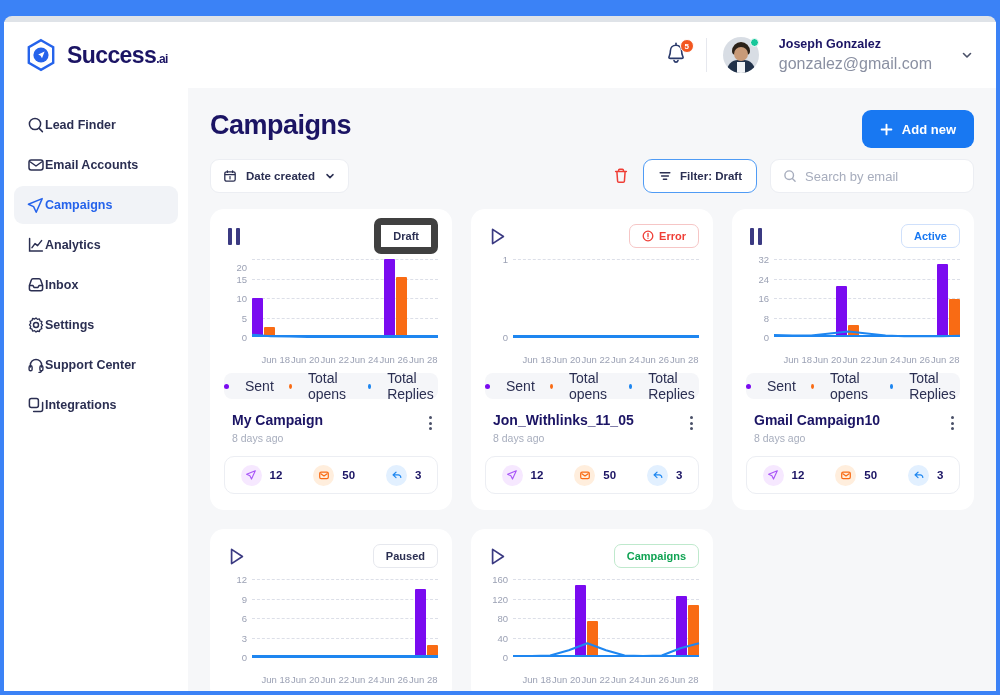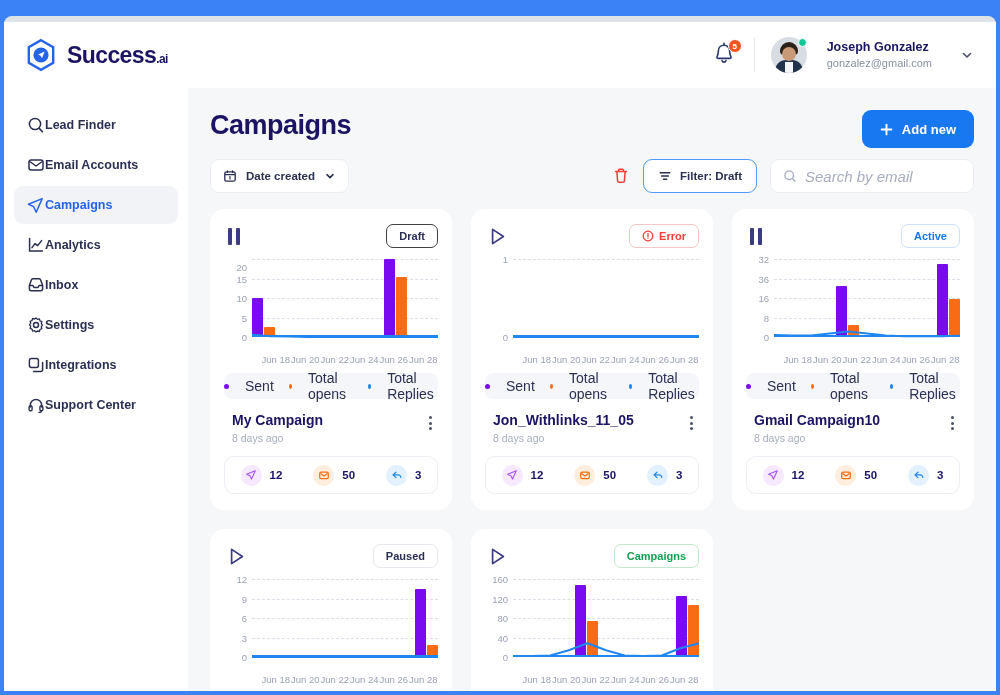--- a/index.html
+++ b/index.html
@@ -75,21 +75,21 @@
   }
   .avatar .shirt {
     position: absolute; bottom: 0; left: 14px; width: 8px; height: 11px;
     background: #f2f4f7;
   }
   .online {
     position: absolute; top: 1px; right: 0px; width: 9px; height: 9px;
     border-radius: 50%; background: #16c79a; border: 1.5px solid #fff;
   }
   .uname { font-size: 12.5px; font-weight: bold; color: #1b1464; line-height: 1.35; }
-  .uemail { font-size: 11px; color: #8a90a2; line-height: 1.35; }
+  .uemail { font-size: 16px; color: #8a90a2; line-height: 1.35; }
   .chev { margin-left: 8px; color: #4a5068; }
 
   
   .body-row { display: flex; height: 603px; }
   .sidebar {
     width: 184px; background: #fff; padding-top: 18px; flex-shrink: 0;
   }
   .nav-item {
     display: flex; align-items: center; gap: 0;
     height: 38px; margin: 0 10px 2px 10px; padding: 0 12px;
@@ -124,38 +124,38 @@
     background: #fff; border: 1.4px solid #4f9bf5; border-radius: 9px;
     height: 34px; padding: 0 14px; display: flex; align-items: center; gap: 8px;
     font-size: 11.5px; font-weight: bold; color: #2b2f52; cursor: pointer;
   }
   .search-box {
     background: #fff; border: 1px solid #eceef3; border-radius: 9px;
     height: 34px; width: 204px; display: flex; align-items: center; gap: 8px;
     padding: 0 12px;
   }
   .search-box input {
-    border: none; outline: none; font-size: 15px; color: #2b2f52;
-    width: 100%; font-family: inherit; background: transparent; font-style: italic;
+    border: none; outline: none; font-size: 13px; color: #2b2f52;
+    width: 100%; font-family: inherit; background: transparent;
   }
   .search-box input::placeholder { color: #a7adbd; }
 
   
   .grid { display: grid; grid-template-columns: repeat(3, 1fr); gap: 19px; }
   .card {
     background: #fff; border-radius: 14px; padding: 14px 14px 16px 14px;
   }
   .card-head { display: flex; align-items: center; justify-content: space-between; height: 26px; }
   .state-icon { display: flex; align-items: center; gap: 4px; padding-left: 4px; }
   .pause-bar { width: 4px; height: 17px; background: #3b3a82; border-radius: 1px; }
   .status {
     border-radius: 7px; font-size: 11px; font-weight: bold;
     padding: 5px 12px; display: flex; align-items: center; gap: 5px;
   }
-  .status.draft { border: 1px solid #404040; color: #2b2f52; }
+  .status.draft { border: 7px solid #404040; color: #2b2f52; }
   .status.error { border: 1px solid #f6c6c6; color: #ef3e36; }
   .status.active { border: 1px solid #cfe0fb; color: #1878f2; }
   .status.paused { border: 1px solid #e6e8ee; color: #2b2f52; }
   .status.completed { border: 1px solid #bfe9cd; color: #10a353; }
 
   .chart { position: relative; height: 92px; margin: 10px 0 3px 0; }
   .yaxis {
     position: absolute; left: 0; top: 0; width: 26px; height: 78px;
   }
   .ytick {
@@ -312,36 +312,36 @@
             <svg class="svg-i" width="18" height="18" viewBox="0 0 18 18">
                 <circle cx="9" cy="9" r="2.5" fill="none" stroke="#2b2f52" stroke-width="1.5"></circle>
                 <path d="M9 1.9 l1.4 1.5 2-.5 .6 2 1.9 .8 -.7 1.9 1.3 1.6 -1.3 1.6 .7 1.9 -1.9 .8 -.6 2 -2-.5 L9 16.1 l-1.4-1.5 -2 .5 -.6-2 -1.9-.8 .7-1.9 L2.5 8.8 3.8 7.2 3.1 5.3 5 4.5 5.6 2.5 7.6 3 Z" fill="none" stroke="#2b2f52" stroke-width="1.3" stroke-linejoin="round"></path>
               </svg>
           </span>
           <span>Settings</span>
         </div>
         <div class="nav-item">
           <span class="ico">
             <svg class="svg-i" width="18" height="18" viewBox="0 0 18 18">
-                <rect x="2.4" y="2.4" width="9" height="9" rx="2" fill="none" stroke="#2b2f52" stroke-width="1.5"></rect>
-                <path d="M6.6 15.6 h7 a2 2 0 0 0 2-2 V6.6" fill="none" stroke="#2b2f52" stroke-width="1.5" stroke-linecap="round" stroke-linejoin="round"></path>
-              </svg>
-          </span>
-          <span>Integrations</span>
-        </div>
-        <div class="nav-item">
-          <span class="ico">
-            <svg class="svg-i" width="18" height="18" viewBox="0 0 18 18">
                 <path d="M3.4 11 V9 a5.6 5.6 0 0 1 11.2 0 v2" fill="none" stroke="#2b2f52" stroke-width="1.5" stroke-linecap="round"></path>
                 <rect x="2.1" y="9.8" width="3" height="5" rx="1.4" fill="none" stroke="#2b2f52" stroke-width="1.4"></rect>
                 <rect x="12.9" y="9.8" width="3" height="5" rx="1.4" fill="none" stroke="#2b2f52" stroke-width="1.4"></rect>
                 <path d="M14.4 14.8 c0 1-1 1.6-2.4 1.6" fill="none" stroke="#2b2f52" stroke-width="1.4" stroke-linecap="round"></path>
               </svg>
           </span>
           <span>Support Center</span>
+        </div>
+        <div class="nav-item">
+          <span class="ico">
+            <svg class="svg-i" width="18" height="18" viewBox="0 0 18 18">
+                <rect x="2.4" y="2.4" width="9" height="9" rx="2" fill="none" stroke="#2b2f52" stroke-width="1.5"></rect>
+                <path d="M6.6 15.6 h7 a2 2 0 0 0 2-2 V6.6" fill="none" stroke="#2b2f52" stroke-width="1.5" stroke-linecap="round" stroke-linejoin="round"></path>
+              </svg>
+          </span>
+          <span>Integrations</span>
         </div>
       </div>
 
       <div class="main">
         <div class="title-row">
           <div class="page-title">Campaigns</div>
           <button class="btn-add">
             <span>
               <svg class="svg-i" width="13" height="13" viewBox="0 0 13 13">
                   <path d="M6.5 1.6 V11.4 M1.6 6.5 H11.4" stroke="#fff" stroke-width="1.9" stroke-linecap="round"></path>
@@ -618,21 +618,21 @@
                 </span>
                 <div class="status active">
                   <span>Active</span>
                 </div>
               </div>
               <div class="chart">
                 <div class="yaxis">
                   <div class="ytick" style="top:78.0px">0</div>
                   <div class="ytick" style="top:58.5px">8</div>
                   <div class="ytick" style="top:39.0px">16</div>
-                  <div class="ytick" style="top:19.5px">36</div>
+                  <div class="ytick" style="top:19.5px">24</div>
                   <div class="ytick" style="top:0.0px">32</div>
                 </div>
                 <div class="plot">
                   <div class="gridline" style="top:58.5px"></div>
                   <div class="gridline" style="top:39.0px"></div>
                   <div class="gridline" style="top:19.5px"></div>
                   <div class="gridline" style="top:0.0px"></div>
                   <div class="bars">
                     <div class="slot"></div>
                     <div class="slot"></div>

